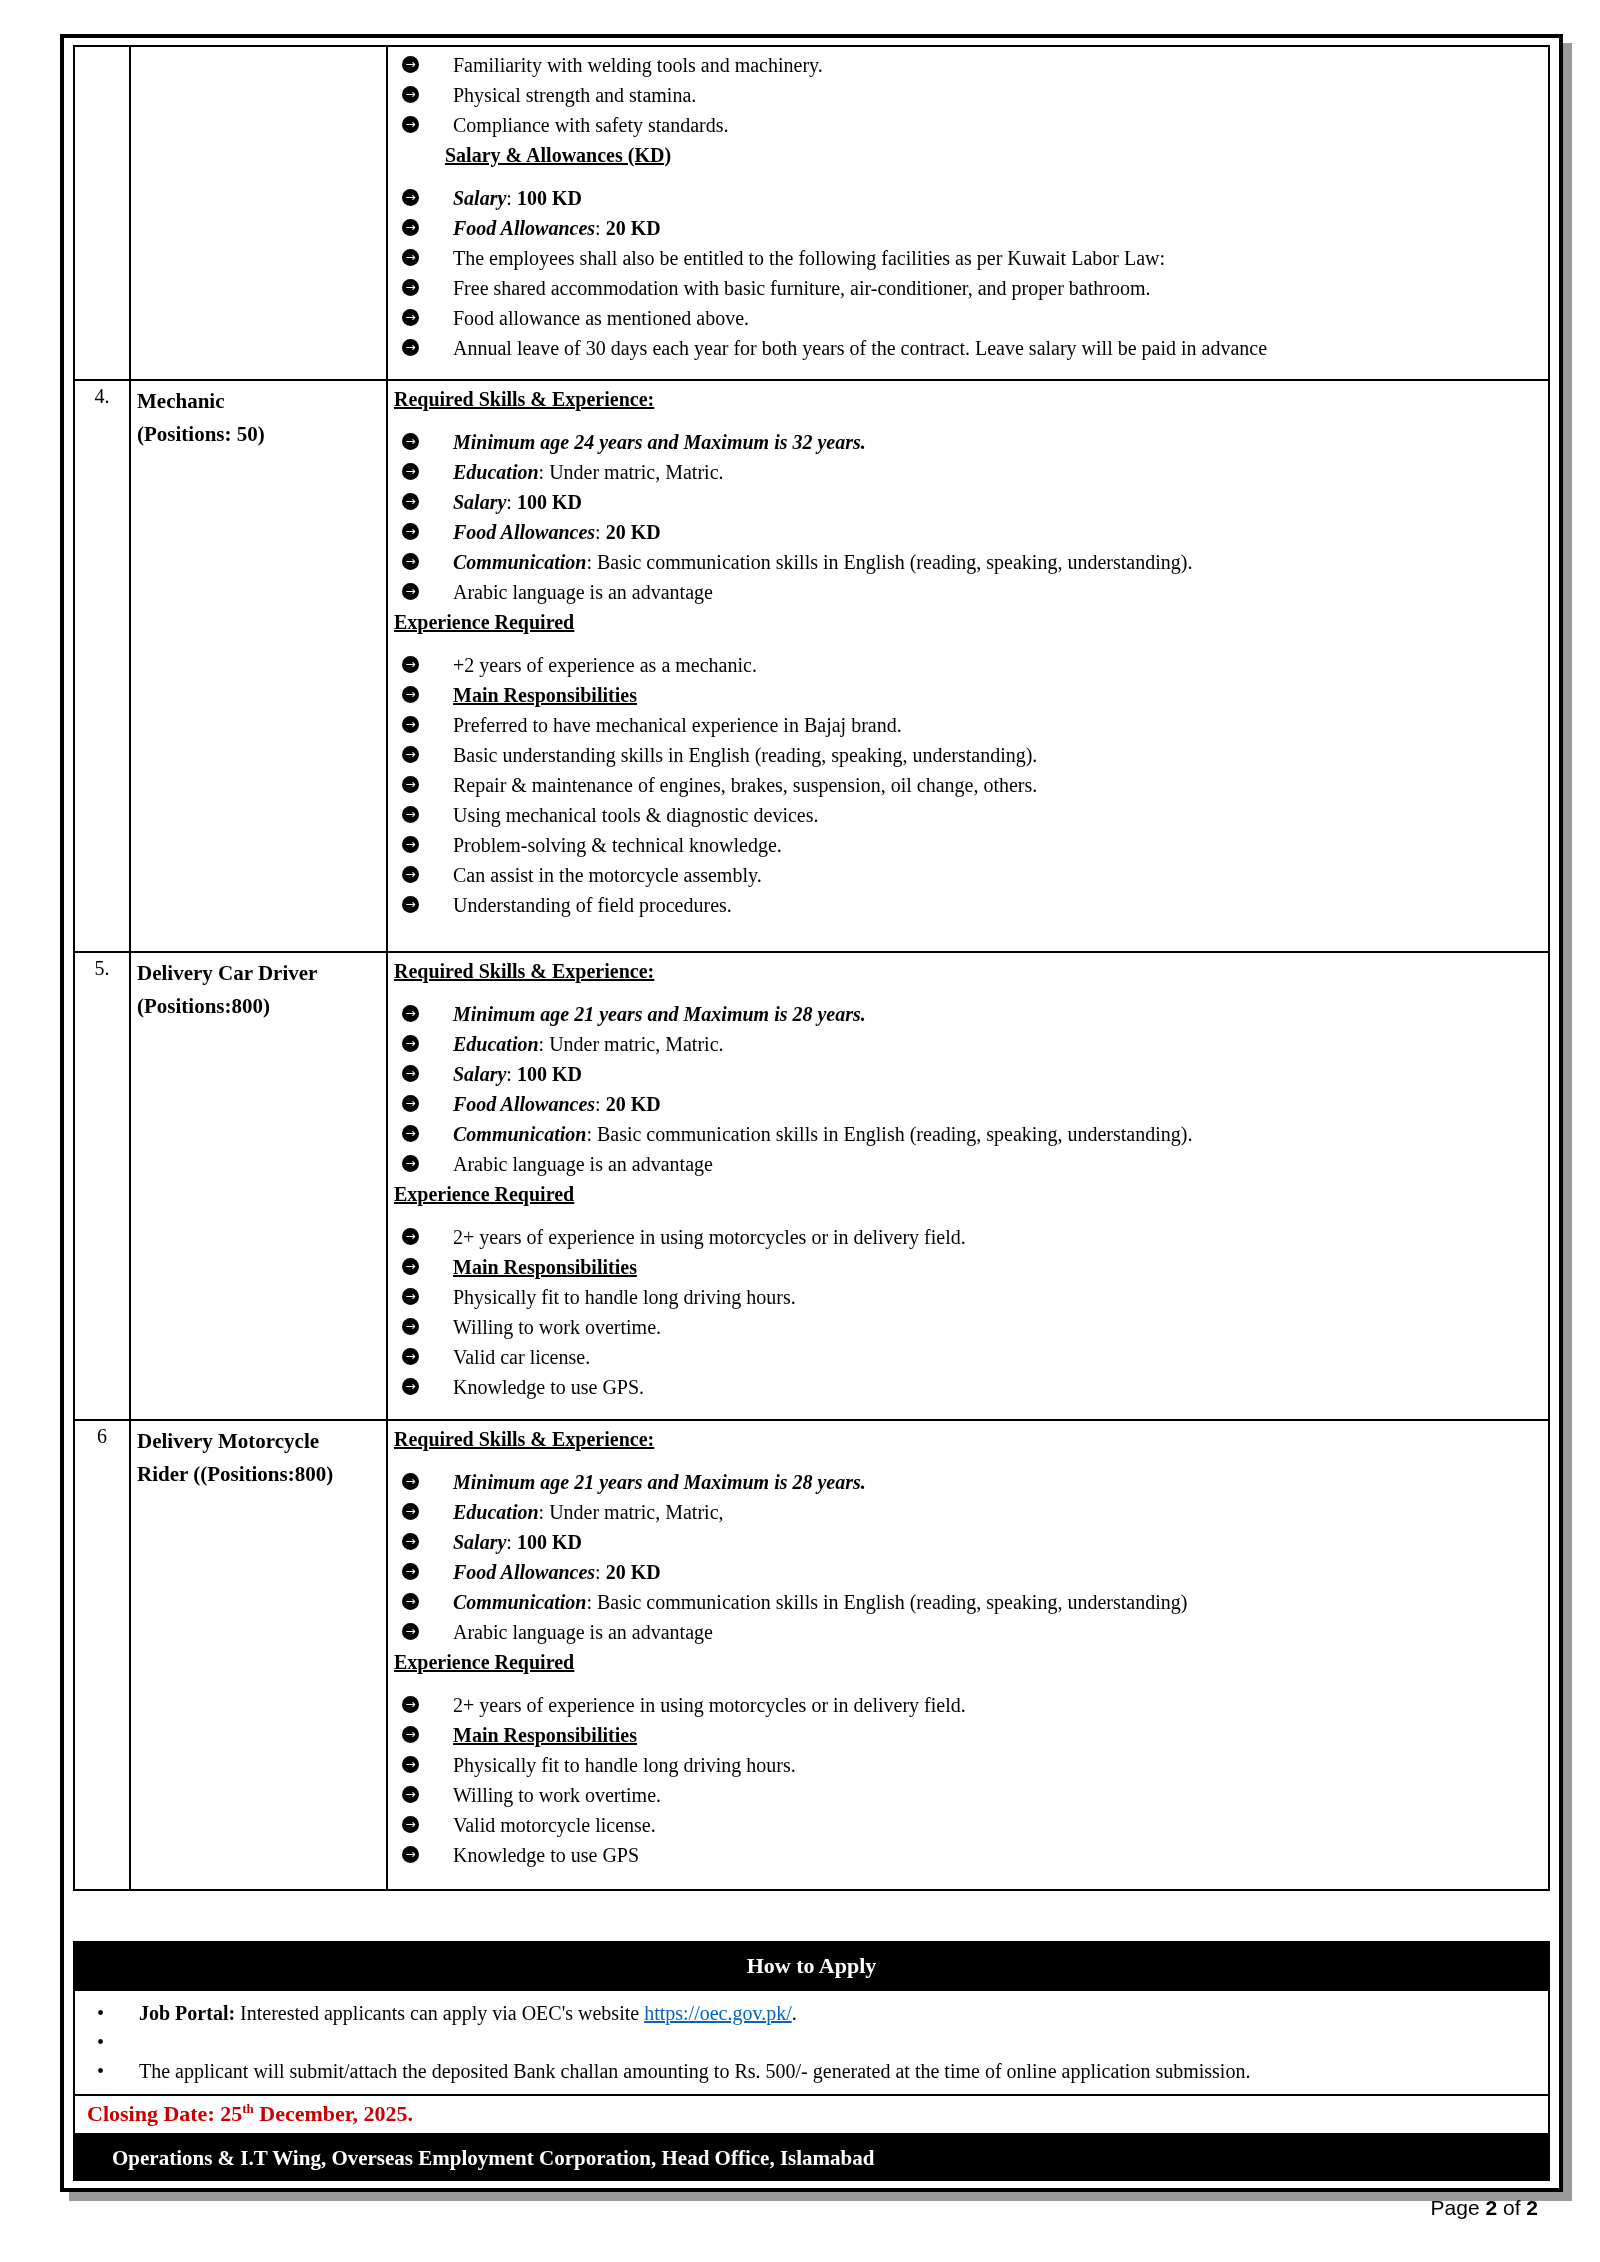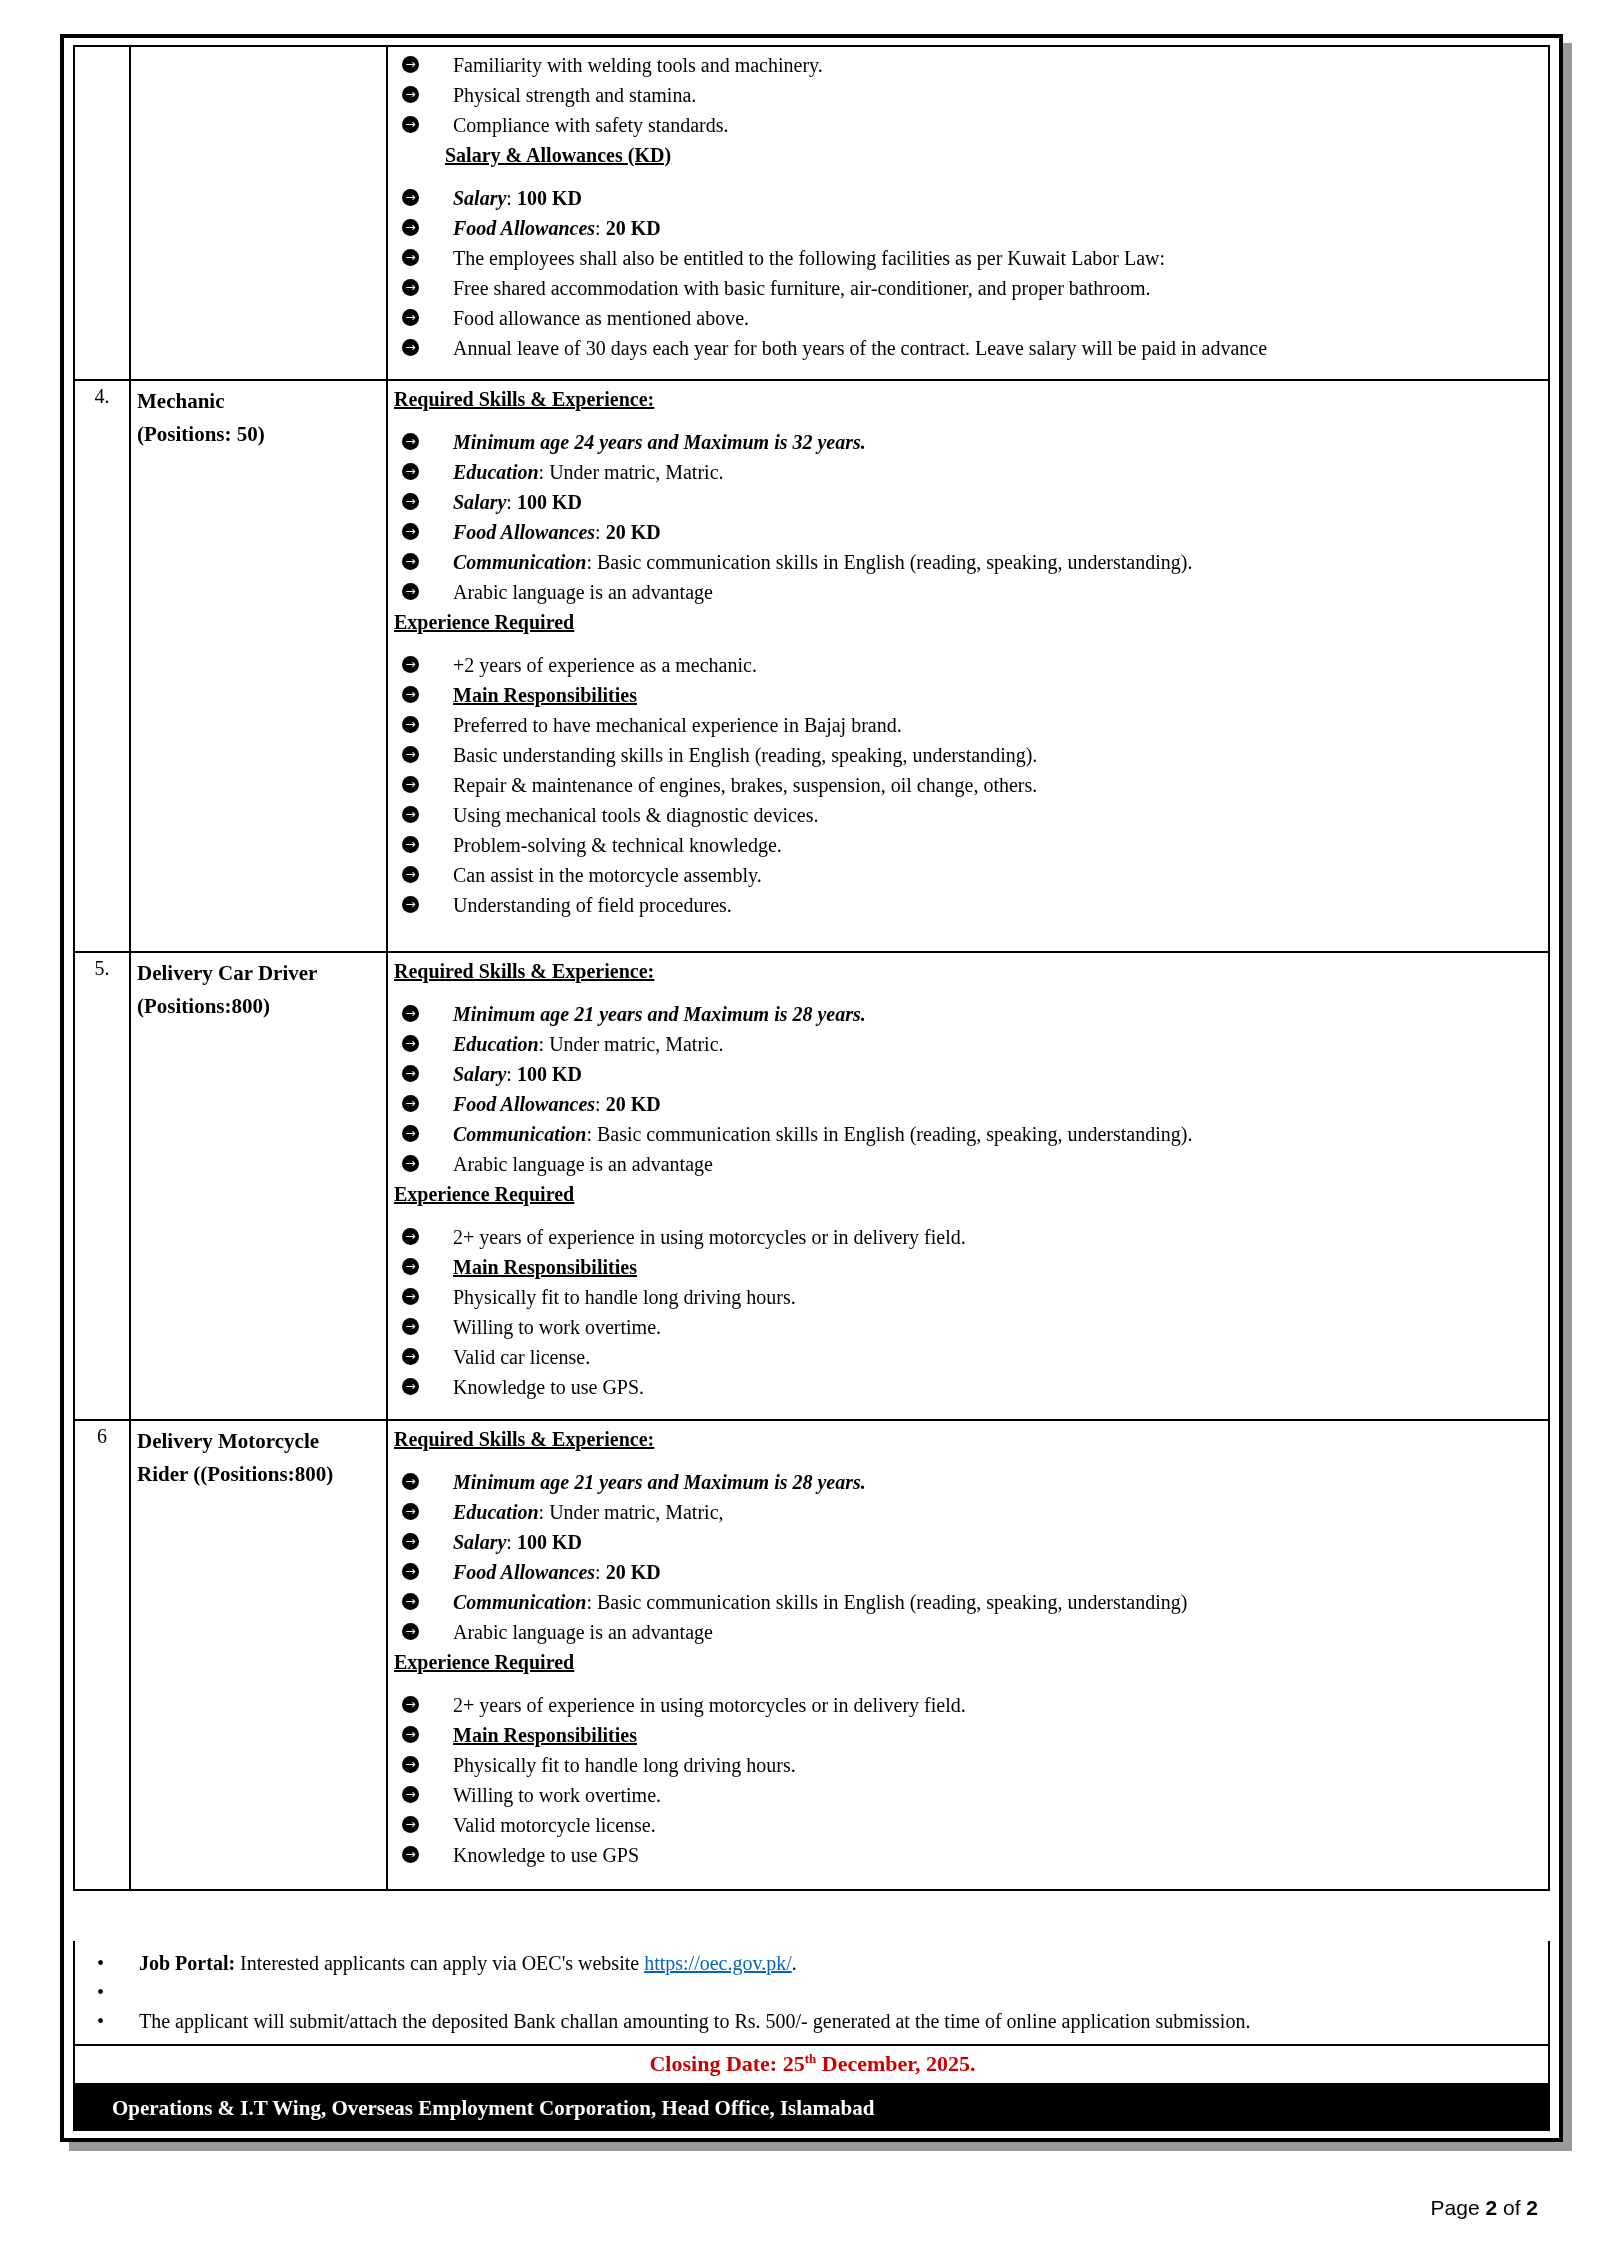--- a/index.html
+++ b/index.html
@@ -77,21 +77,20 @@
     font-size:20px;
     align-self:flex-start;
   }
   .closing-row{
     border:2px solid #000;
     border-top:none;
     padding:5px 10px 6px 12px;
     color:#CC0000;
     font-weight:bold;
     font-size:22px;
-    text-align:center;
   }
   .closing-row .sup{font-size:13px; vertical-align:super;}
   .footer-bar{
     background:#000; color:#fff;
     height:46px; display:flex; align-items:center;
     padding-left:39px;
     font-size:21px; font-weight:bold;
   }
   .page-label{
     position:absolute;
@@ -361,20 +360,23 @@
                 <span class="arrow-bullet">→</span>
                 <span><span>Knowledge to use GPS</span></span>
               </div>
             </td>
           </tr>
         </tbody>
     </table>
 
     <div class="gap-row"></div>
 
+    <div class="apply-header-bar">
+      <span>How to Apply</span>
+    </div>
 
     <div class="apply-box" id="apply-box">
         <div class="dot-line">
           <span class="dot-bullet">•</span>
           <span><span class="sb">Job Portal:</span><span> Interested applicants can apply via OEC's website </span><a class="slink" href="#">https://oec.gov.pk/</a><span>.</span></span>
         </div>
         <div class="dot-line">
           <span class="dot-bullet">•</span>
         </div>
         <div class="dot-line">

